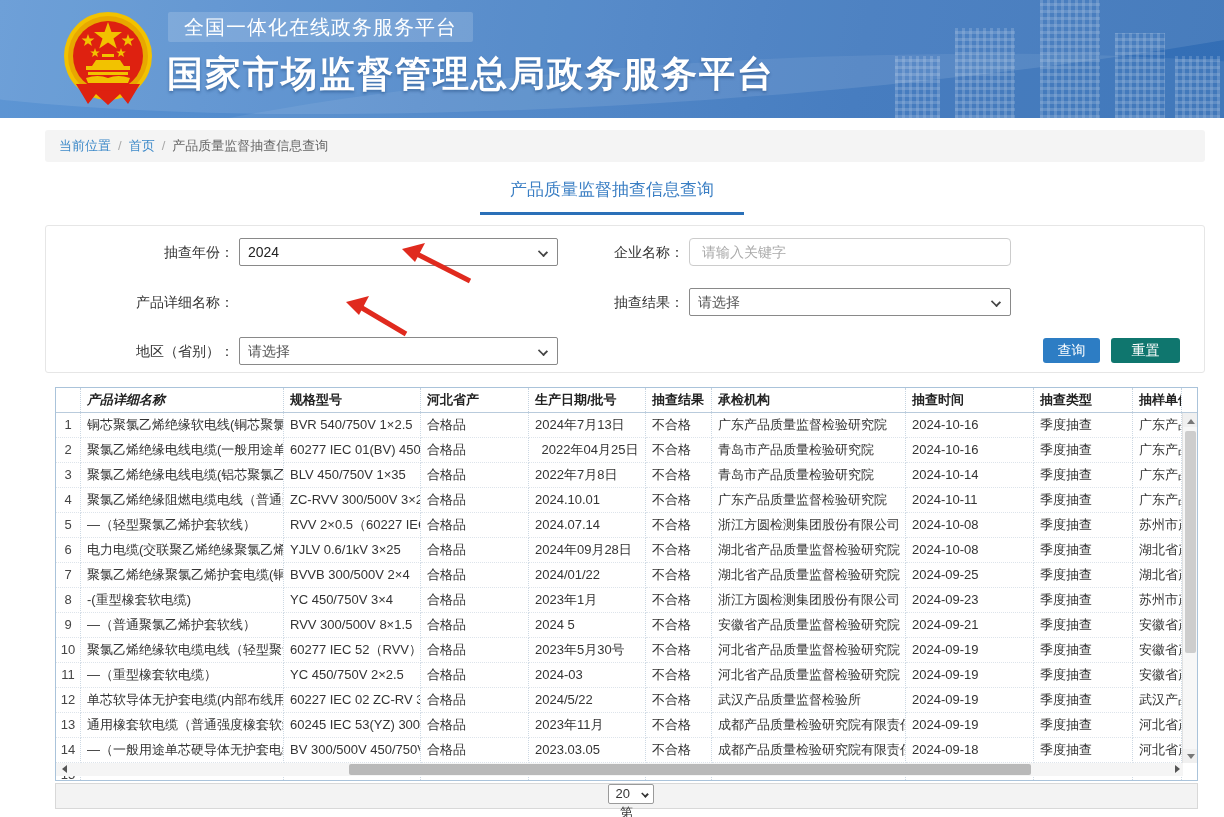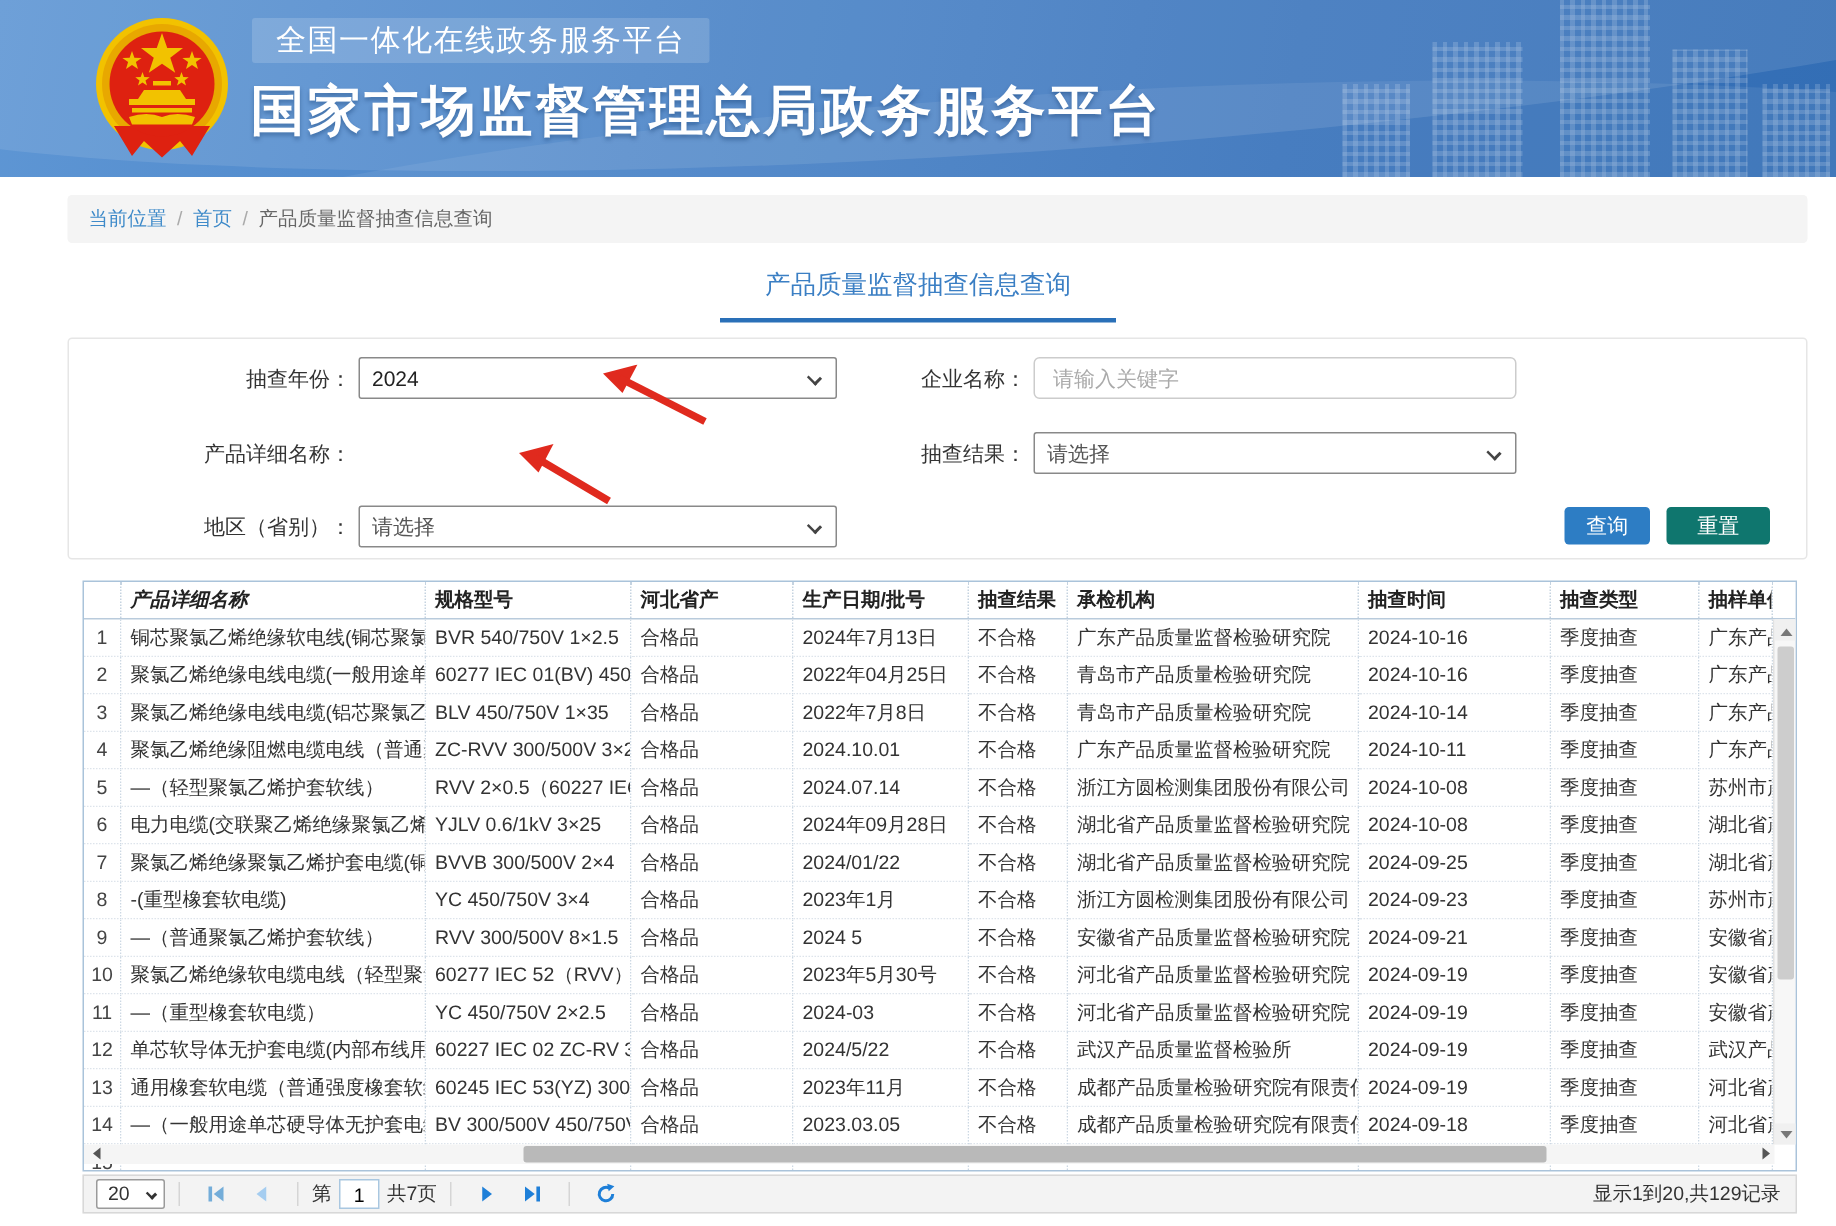--- a/index.html
+++ b/index.html
@@ -73,21 +73,21 @@
   .vsb .thumb { position:absolute; left:2px; width:11px; top:18px; height:222px; background:#cdcdcd; border-radius:2px; }
 
   .hsb { position:absolute; left:0; top:375px; width:1127px; height:13px; background:#f5f5f5; }
   .hsb .arr { position:absolute; top:0; width:13px; height:13px; }
   .hsb .tri-l { width:0; height:0; border:4px solid transparent; border-right:5px solid #555; margin:2px 0 0 2px; }
   .hsb .tri-r { width:0; height:0; border:4px solid transparent; border-left:5px solid #555; margin:2px 0 0 5px; }
   .hsb .thumb { position:absolute; top:1px; height:11px; left:293px; width:682px; background:#b9b9b9; border-radius:2px; }
 
   
   .pager { position:absolute; left:55px; top:783px; width:1143px; height:26px; background:#f3f3f3;
-           border:1px solid #d8d8d8; display:flex; align-items:center; font-size:13px; color:#333; }
+           border:1px solid #d8d8d8; display:flex; align-items:center; font-size:13px; color:#333;flex-direction:column; }
   .pager .vline { width:1px; height:16px; background:#d5d5d5; margin:0 9px; }
   .psel { position:relative; width:46px; height:20px; background:#fff; border:1px solid #9a9a9a;
           border-radius:2px; margin-left:8px; font-size:13px; line-height:18px; padding-left:7px; cursor:pointer; }
   .psel .chev { position:absolute; right:5px; top:6px; width:6px; height:6px; border-right:2px solid #333;
                 border-bottom:2px solid #333; transform:rotate(45deg) scale(1,.8); }
   .pico { width:14px; height:14px; margin:0 8px; cursor:pointer; }
   .pnum { width:27px; height:20px; border:1px solid #a9c7e0; text-align:center; font-size:13px;
           margin:0 5px; font-family:inherit; background:#fff; }
   .summary { margin-left:auto; padding-right:10px; color:#333; font-size:13px; }
 </style>
@@ -193,21 +193,21 @@
         <div class="tcell" style="width: 194px;">广东产品质量监督检验研究院</div>
         <div class="tcell" style="width: 128px;">2024-10-16</div>
         <div class="tcell" style="width: 99px;">季度抽查</div>
         <div class="tcell" style="width: 49px;">广东产品</div>
       </div>
       <div class="trow">
         <div class="tcell num" style="width: 25px;">2</div>
         <div class="tcell" style="width: 203px;">聚氯乙烯绝缘电线电缆(一般用途单芯硬</div>
         <div class="tcell" style="width: 137px;">60277 IEC 01(BV) 450/7</div>
         <div class="tcell" style="width: 108px;">合格品</div>
-        <div class="tcell" style="width: 117px;">2022年04月25日</div>
+        <div class="tcell" style="width: 117px; text-align: center;">2022年04月25日</div>
         <div class="tcell" style="width: 66px;">不合格</div>
         <div class="tcell" style="width: 194px;">青岛市产品质量检验研究院</div>
         <div class="tcell" style="width: 128px;">2024-10-16</div>
         <div class="tcell" style="width: 99px;">季度抽查</div>
         <div class="tcell" style="width: 49px;">广东产品</div>
       </div>
       <div class="trow">
         <div class="tcell num" style="width: 25px;">3</div>
         <div class="tcell" style="width: 203px;">聚氯乙烯绝缘电线电缆(铝芯聚氯乙烯绝</div>
         <div class="tcell" style="width: 137px;">BLV 450/750V 1×35</div>

